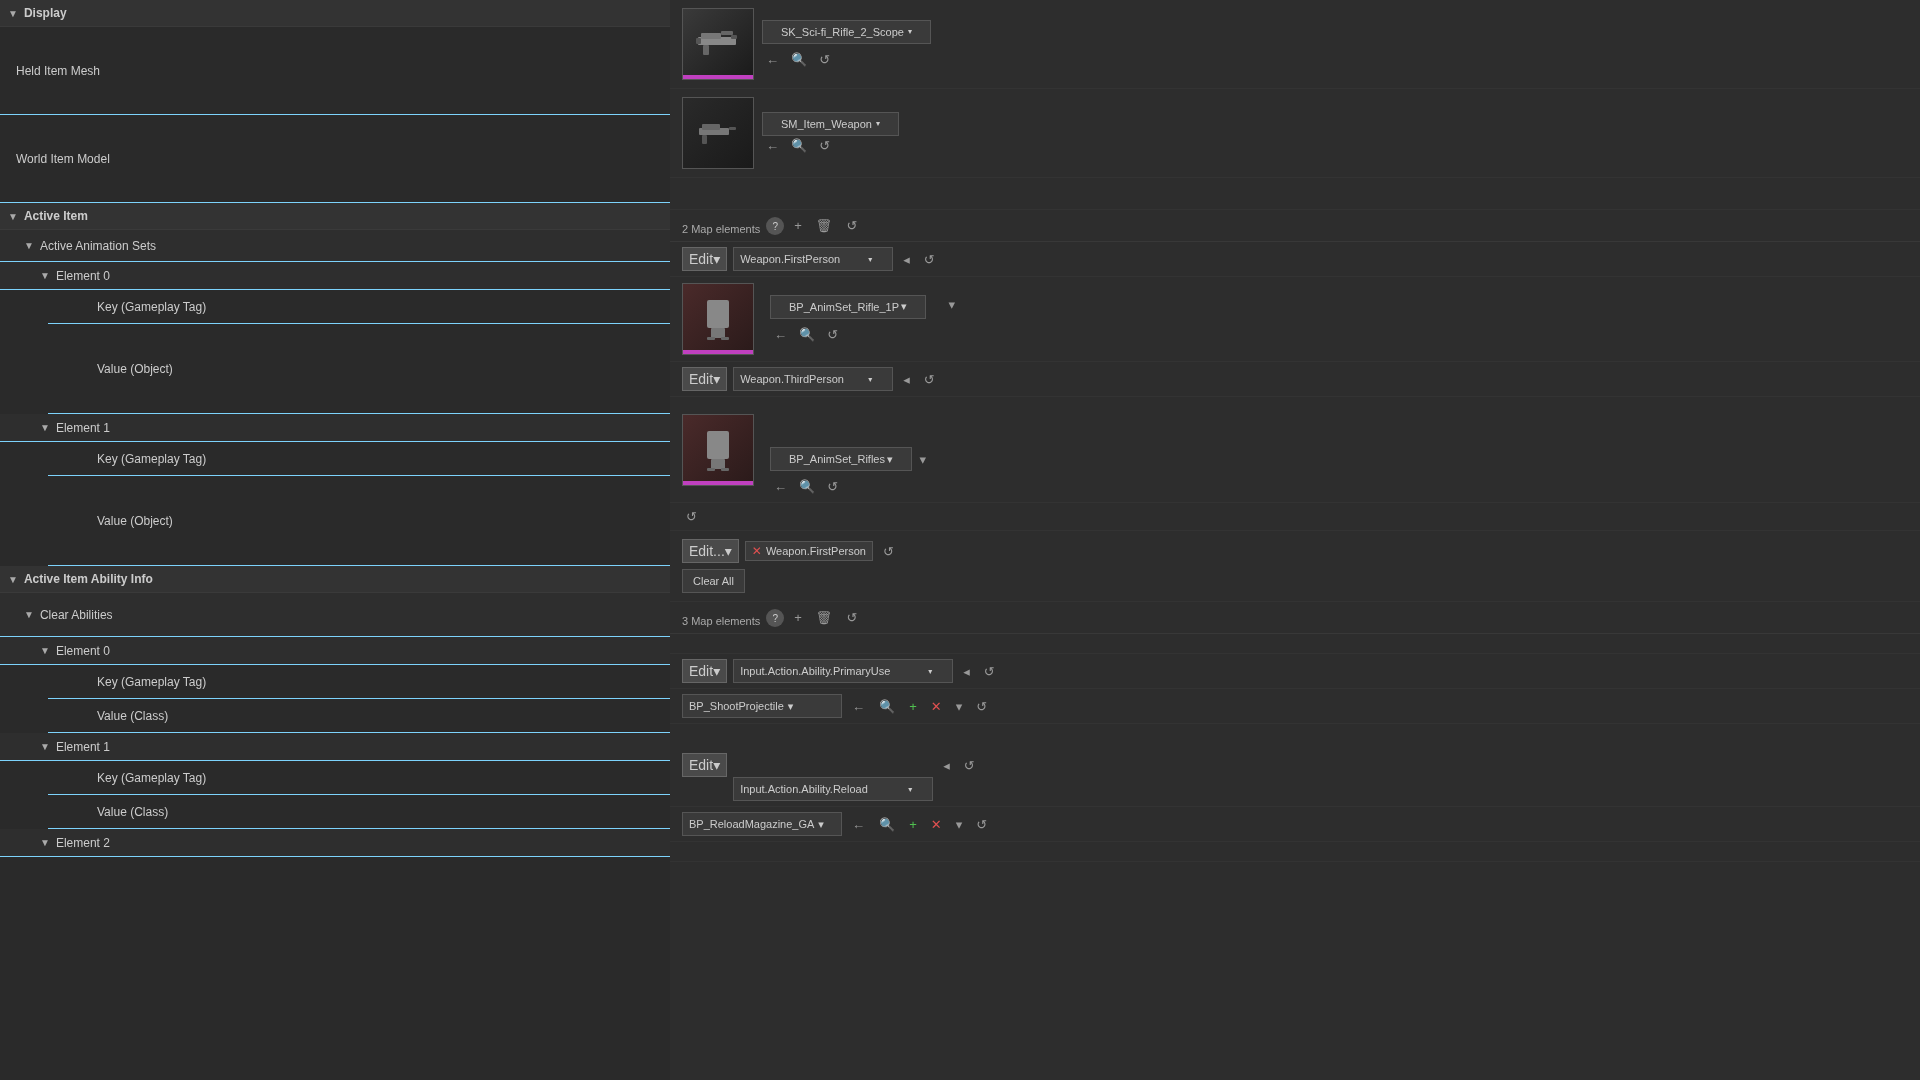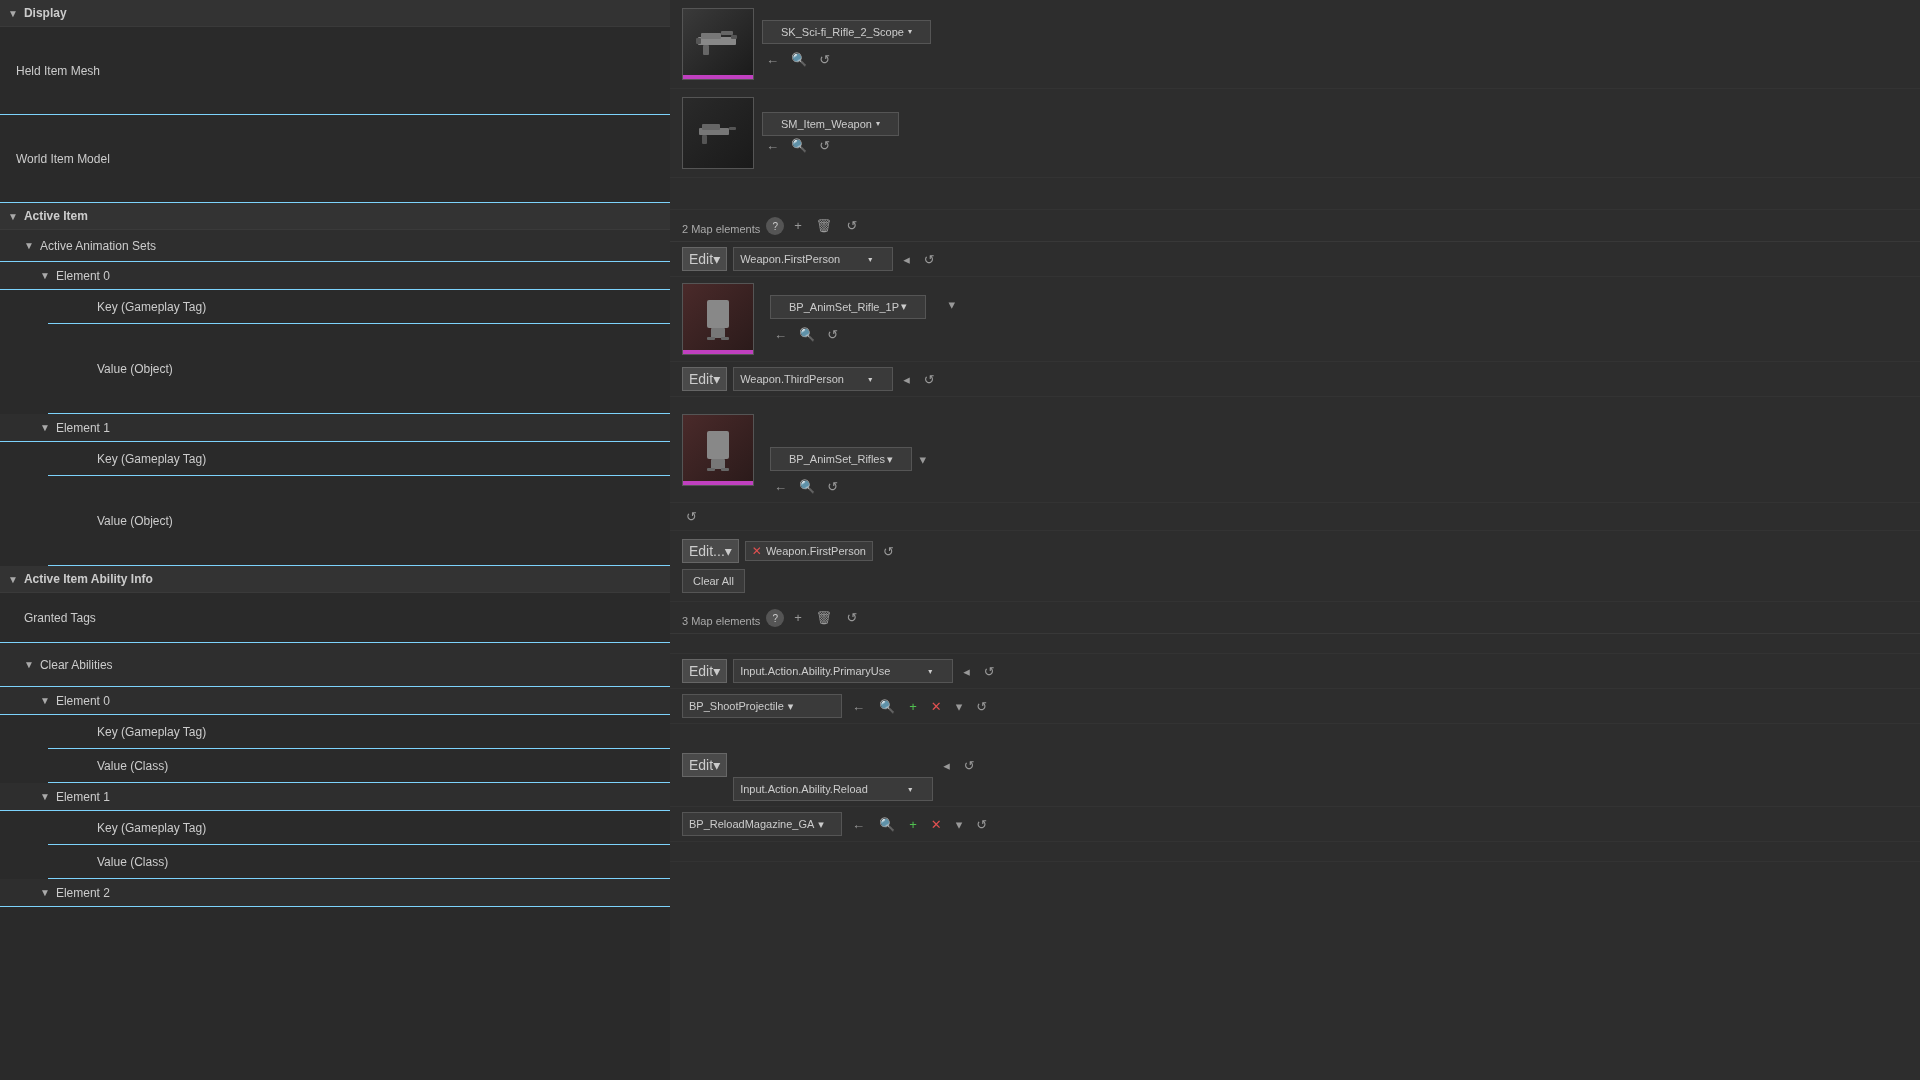--- a/index.html
+++ b/index.html
@@ -297,23 +297,20 @@
     </div>
     <div class="tree-row indent-3" style="min-height:90px;">
       <span>Value (Object)</span>
     </div>
 
     <div class="section-header">
       <span class="arrow">▼</span>
       <span>Active Item Ability Info</span>
     </div>
 
-    <div class="tree-row indent-1" style="min-height:50px;">
-      <span>Granted Tags</span>
-    </div>
 
     <div class="tree-row indent-1 element-header" style="min-height:44px;">
       <span class="arrow">▼</span>
       <span>Clear Abilities</span>
     </div>
 
     <div class="tree-row indent-2 element-header" style="min-height:28px;">
       <span class="arrow">▼</span>
       <span>Element 0</span>
     </div>

